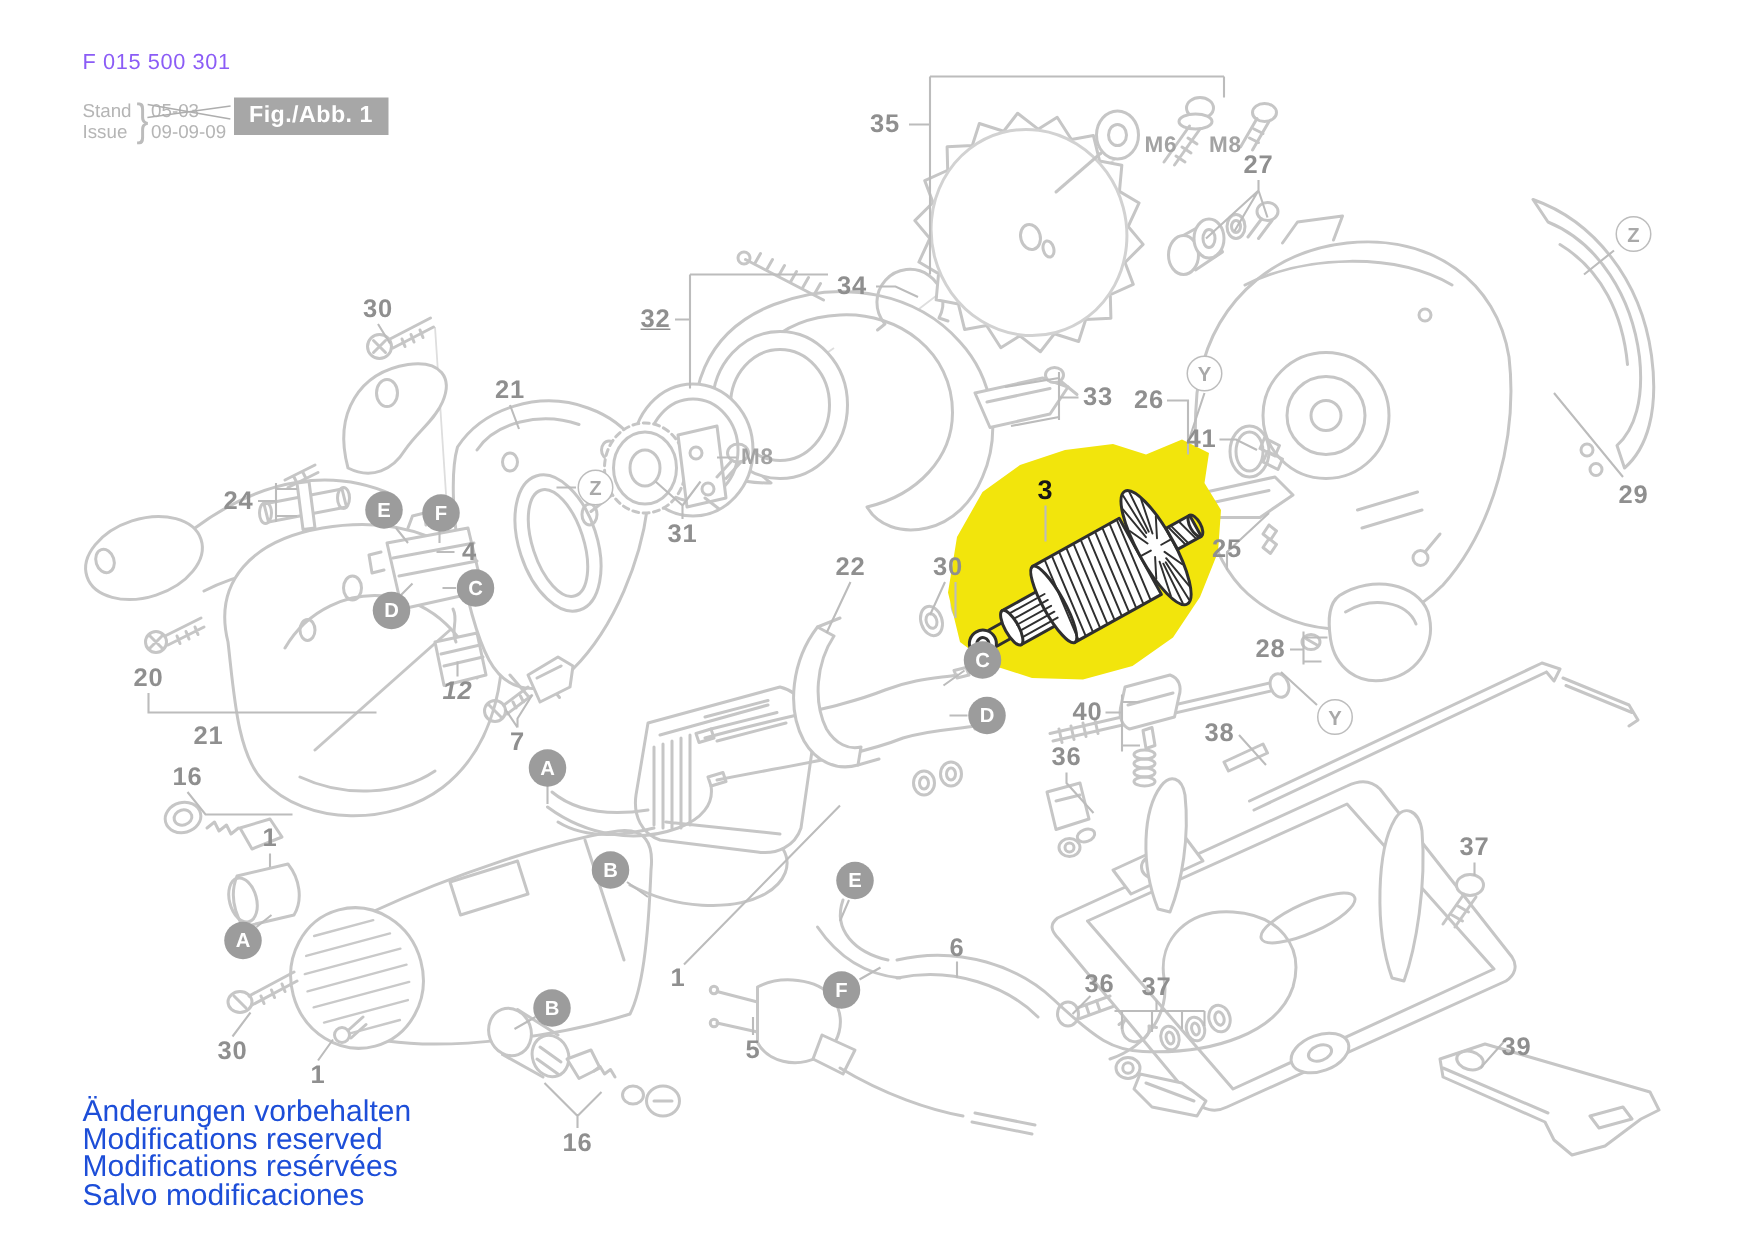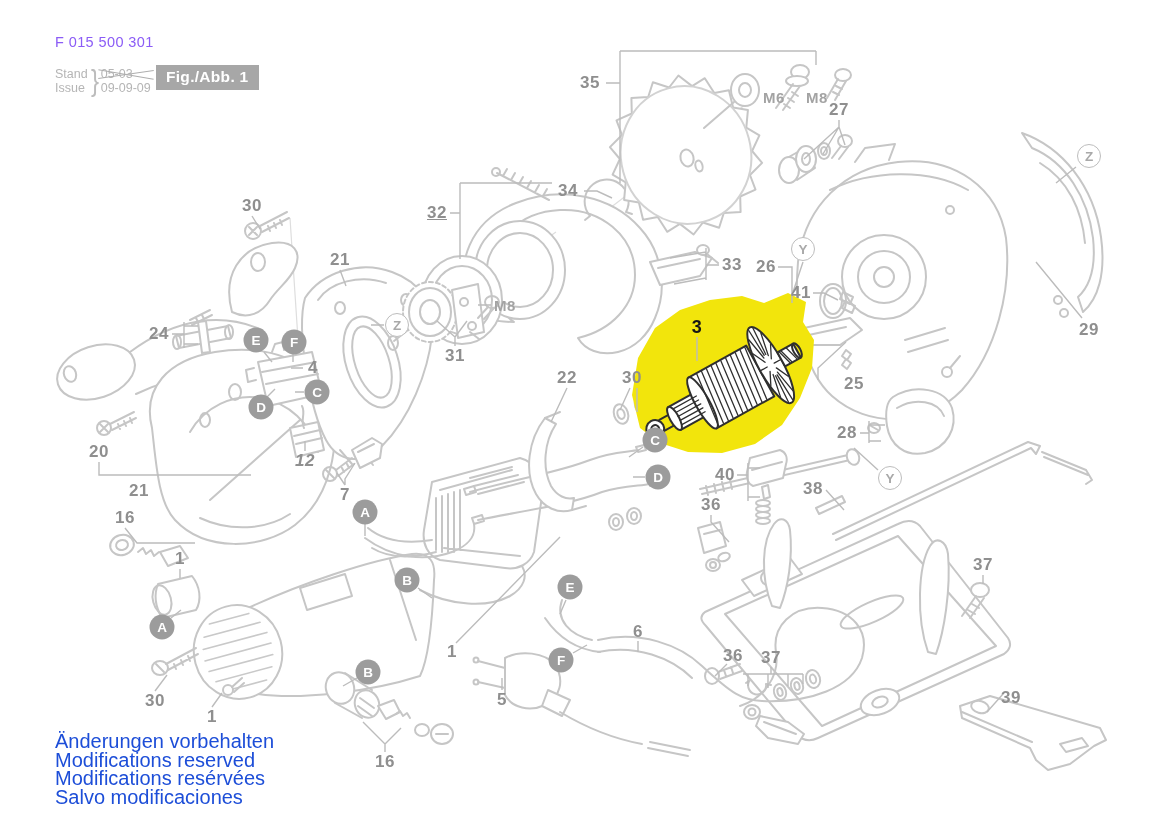--- a/index.html
+++ b/index.html
@@ -448,21 +448,21 @@
     <div class="co num" style="left: 155px; top: 701px;">30</div>
     <div class="co num" style="left: 212px; top: 717px;">1</div>
     <div class="co num" style="left: 385px; top: 762px;">16</div>
     <div class="co num" style="left: 452px; top: 652px;">1</div>
     <div class="co num" style="left: 345px; top: 495px;">7</div>
     <div class="co num" style="left: 455px; top: 356px;">31</div>
     <div class="co num thread" style="left: 505px; top: 305px;">M8</div>
     <div class="co num" style="left: 567px; top: 378px;">22</div>
     <div class="co num" style="left: 632px; top: 378px;">30</div>
     <div class="co num dark" style="left: 697px; top: 327px;">3</div>
-    <div class="co num" style="left: 818px; top: 384px; margin-left: 36px;">25</div>
+    <div class="co num" style="left: 818px; top: 366px;">25</div>
     <div class="co num" style="left: 1089px; top: 330px;">29</div>
     <div class="co num" style="left: 847px; top: 433px;">28</div>
     <div class="co num" style="left: 725px; top: 475px;">40</div>
     <div class="co num" style="left: 813px; top: 489px; text-align: right;">38</div>
     <div class="co num" style="left: 711px; top: 505px;">36</div>
     <div class="co num" style="left: 983px; top: 565px;">37</div>
     <div class="co num" style="left: 733px; top: 656px;">36</div>
     <div class="co num" style="left: 771px; top: 658px;">37</div>
     <div class="co num" style="left: 1011px; top: 698px;">39</div>
     <div class="co num" style="left: 502px; top: 700px;">5</div>

